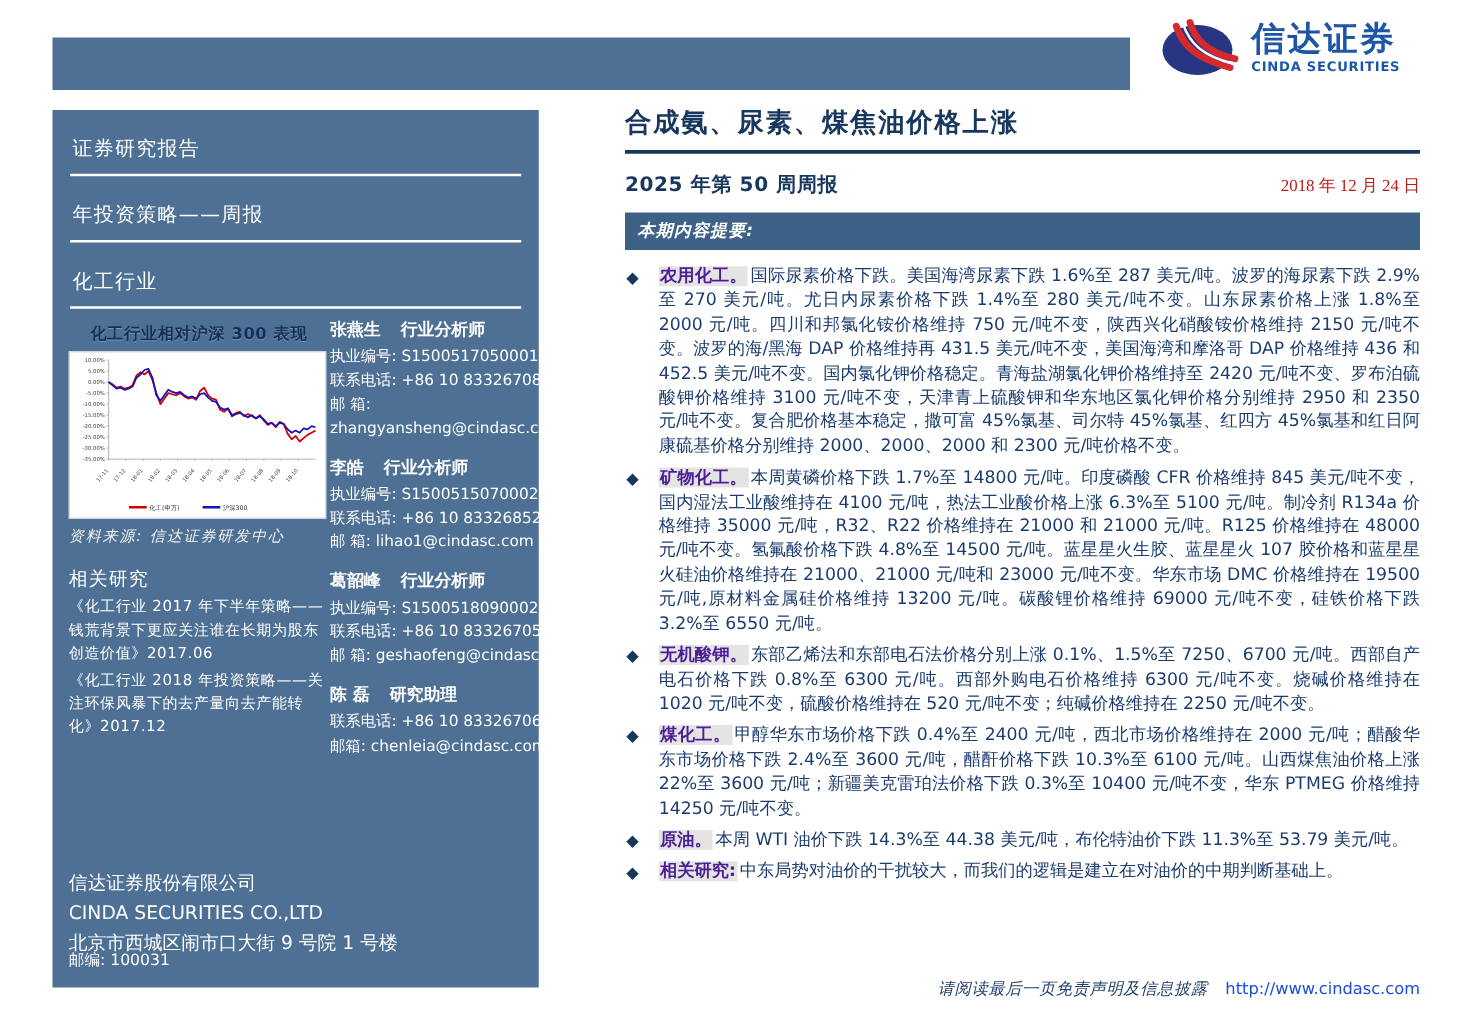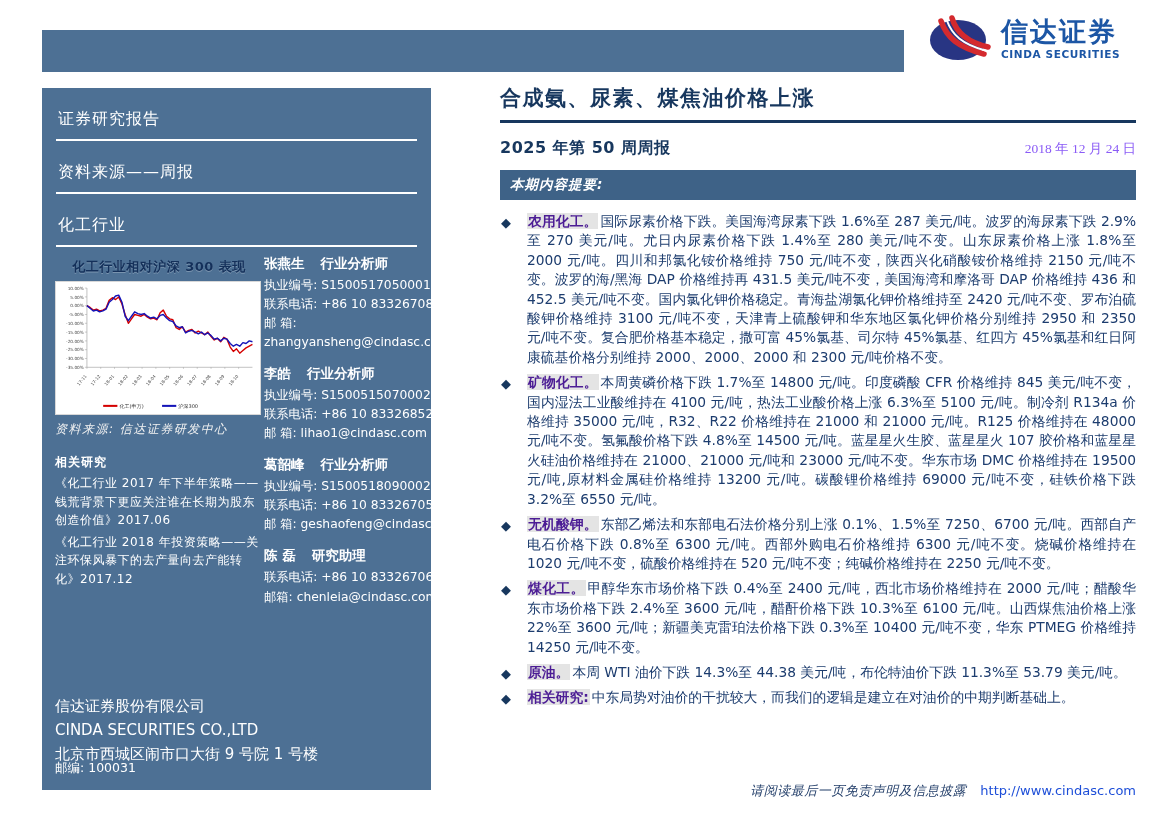--- a/index.html
+++ b/index.html
@@ -21,36 +21,36 @@
   .sidebar{position:absolute;left:42px;top:88px;width:389px;height:702px;background:var(--blue);color:#fff;}
   .sb-heads{margin:0 14px;}
   .sb-h{padding:21px 2px 9px;font-size:16px;letter-spacing:1px;border-bottom:2px solid #fff;}
   .chart-col{position:absolute;left:13px;top:170px;width:208px;}
   .chart-title{font-size:13px;font-weight:bold;color:#14305a;text-align:center;margin-bottom:5px;
                text-shadow:0 1px 0 rgba(255,255,255,.25);letter-spacing:.5px;}
   .chart-box{background:#fff;width:204px;height:132px;border:1px solid #d8d8d8;}
   .chart-box svg{width:100%;height:100%;display:block;}
   .chart-src{margin-top:6px;font-size:12px;font-style:italic;letter-spacing:1.5px;color:#f2f2f2;}
   .rel{margin-top:16px;width:212px;}
-  .rel-title{font-weight:bold;font-size:12px;margin-bottom:3px;letter-spacing:1px;}
+  .rel-title{font-weight:normal;font-size:15px;margin-bottom:3px;letter-spacing:1px;}
   .rel-item{font-size:12px;line-height:1.55;margin-bottom:3px;letter-spacing:.5px;}
   .company{position:absolute;left:13px;top:606px;font-size:15px;line-height:1.6;white-space:pre-line;}
   .postcode{position:absolute;left:13px;top:672px;font-size:12.5px;}
   .analysts{position:absolute;left:222px;top:167px;width:206px;}
   .analyst{margin-bottom:13px;}
   .a-name{font-weight:bold;font-size:13.5px;margin-bottom:3px;}
   .a-name .a-title{margin-left:16px;}
   .a-lines{font-size:12.3px;line-height:1.55;white-space:pre-line;}
   
   .main{position:absolute;left:500px;top:84px;width:636px;}
   .m-title{font-size:21px;font-weight:bold;color:var(--navy);letter-spacing:1.5px;}
   .m-rule{height:3px;background:var(--navy);margin-top:8px;}
   .m-meta{display:flex;justify-content:space-between;align-items:baseline;margin-top:15px;}
   .m-sub{font-size:16px;font-weight:bold;color:var(--navy);letter-spacing:.5px;}
-  .m-date{font-size:13.5px;font-family:"Liberation Serif","DejaVu Serif",serif;color:#8b5cf6;}
+  .m-date{font-size:13.5px;font-family:"Liberation Serif","DejaVu Serif",serif;color:#b91c1c;}
   .m-bar{margin-top:11px;background:var(--bar);color:#fff;font-size:13.5px;font-weight:bold;
          font-style:italic;padding:6px 10px;letter-spacing:1px;}
   .bullets{margin-top:12px;}
   .bullet{position:relative;padding-left:27px;margin-bottom:6px;font-size:13.8px;line-height:19.4px;
           color:var(--body);text-align:justify;}
   .diamond{position:absolute;left:1px;top:1px;color:var(--navy);font-size:13px;}
   .lead{font-weight:bold;background:#e4e4e4;color:#4c1d95;padding:0 1px;margin-right:2px;}
   
   .footer{position:absolute;right:33px;top:782px;font-size:13px;white-space:nowrap;}
   .f-disc{font-style:italic;color:#25406b;margin-right:10px;letter-spacing:.5px;}
@@ -74,21 +74,21 @@
       <div class="logo-cn">信达证券</div>
       <div class="logo-en">CINDA SECURITIES</div>
     </div>
   </div>
 
   <aside class="sidebar">
     <div class="sb-heads">
 
         <div class="sb-h">证券研究报告</div>
 
-        <div class="sb-h">资料来源——周报</div>
+        <div class="sb-h">年投资策略——周报</div>
 
         <div class="sb-h">化工行业</div>
 
     </div>
 
     <div class="chart-col">
       <div class="chart-title">化工行业相对沪深 300 表现</div>
       <div class="chart-box">
         <svg id="chartsvg" viewBox="0 0 200 130">
             <line x1="30" y1="6" x2="30" y2="84" stroke="#999" stroke-width="0.6"></line>

